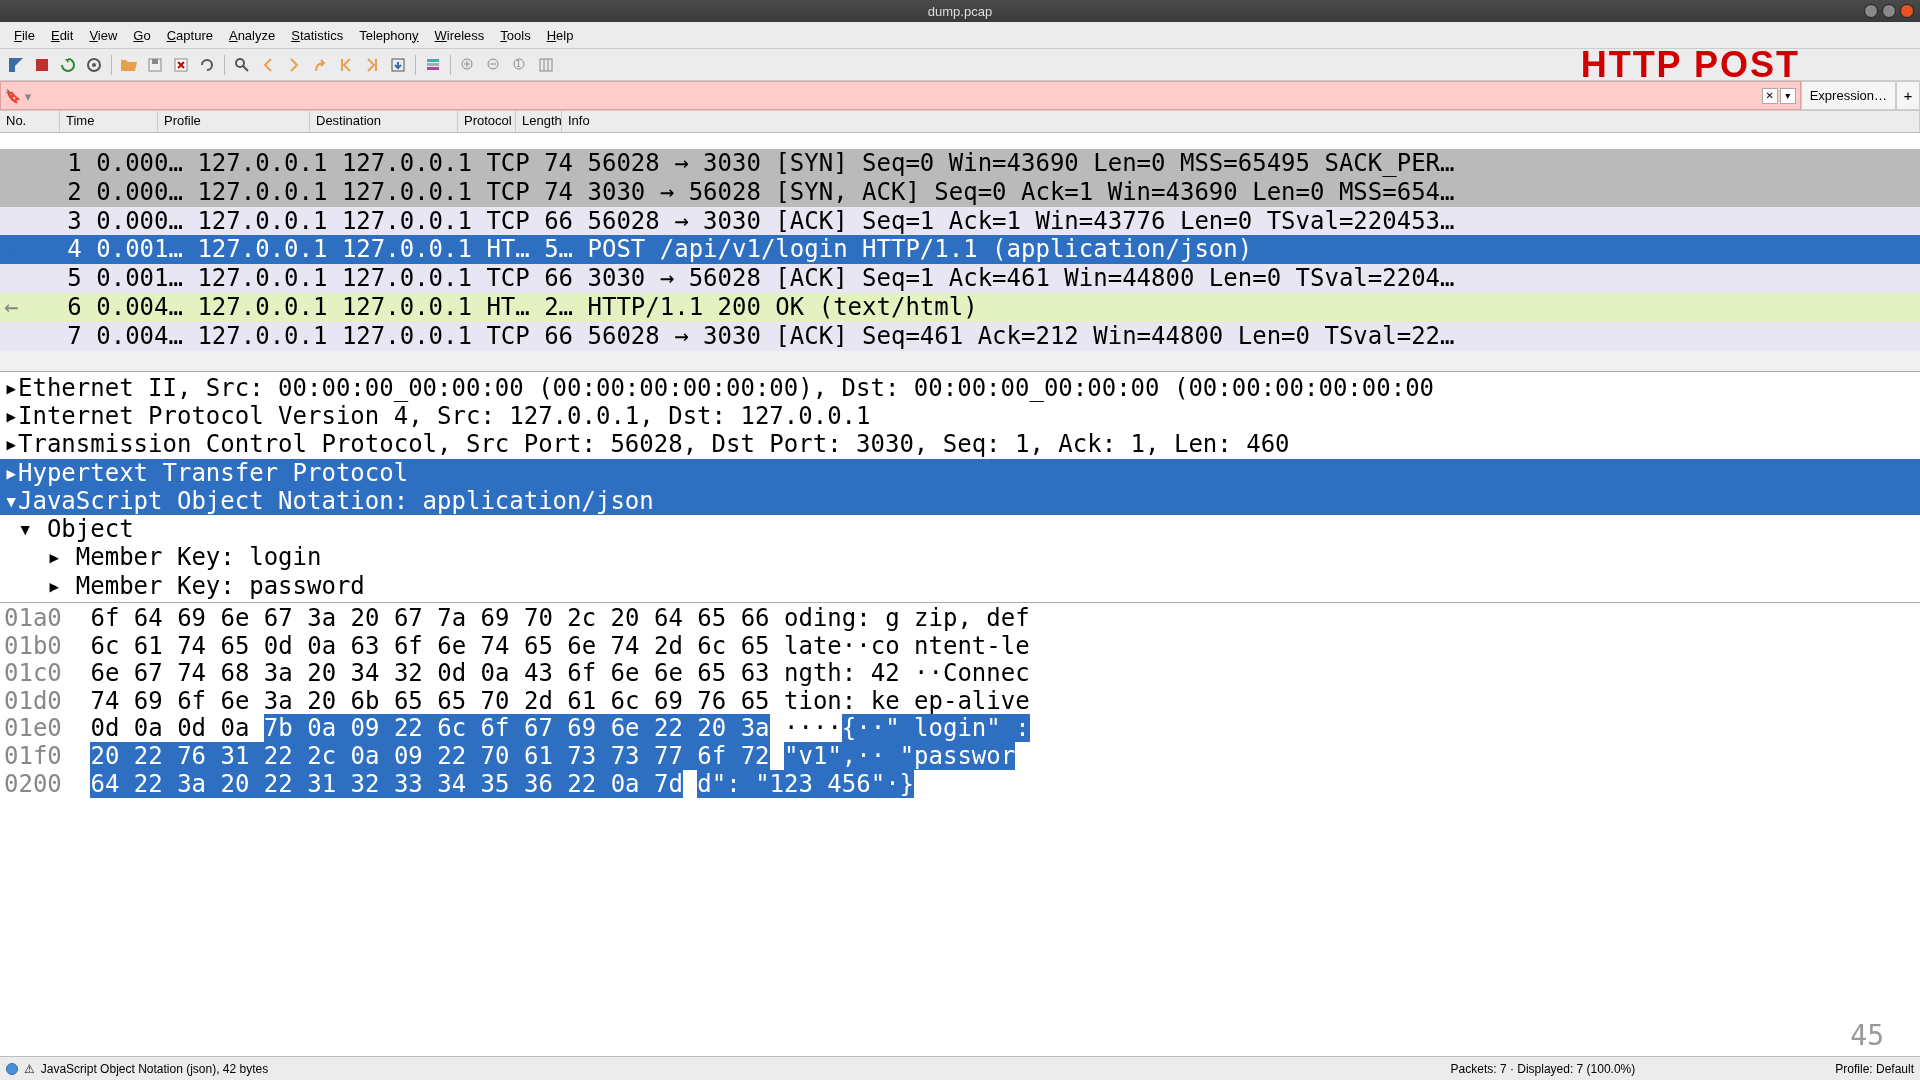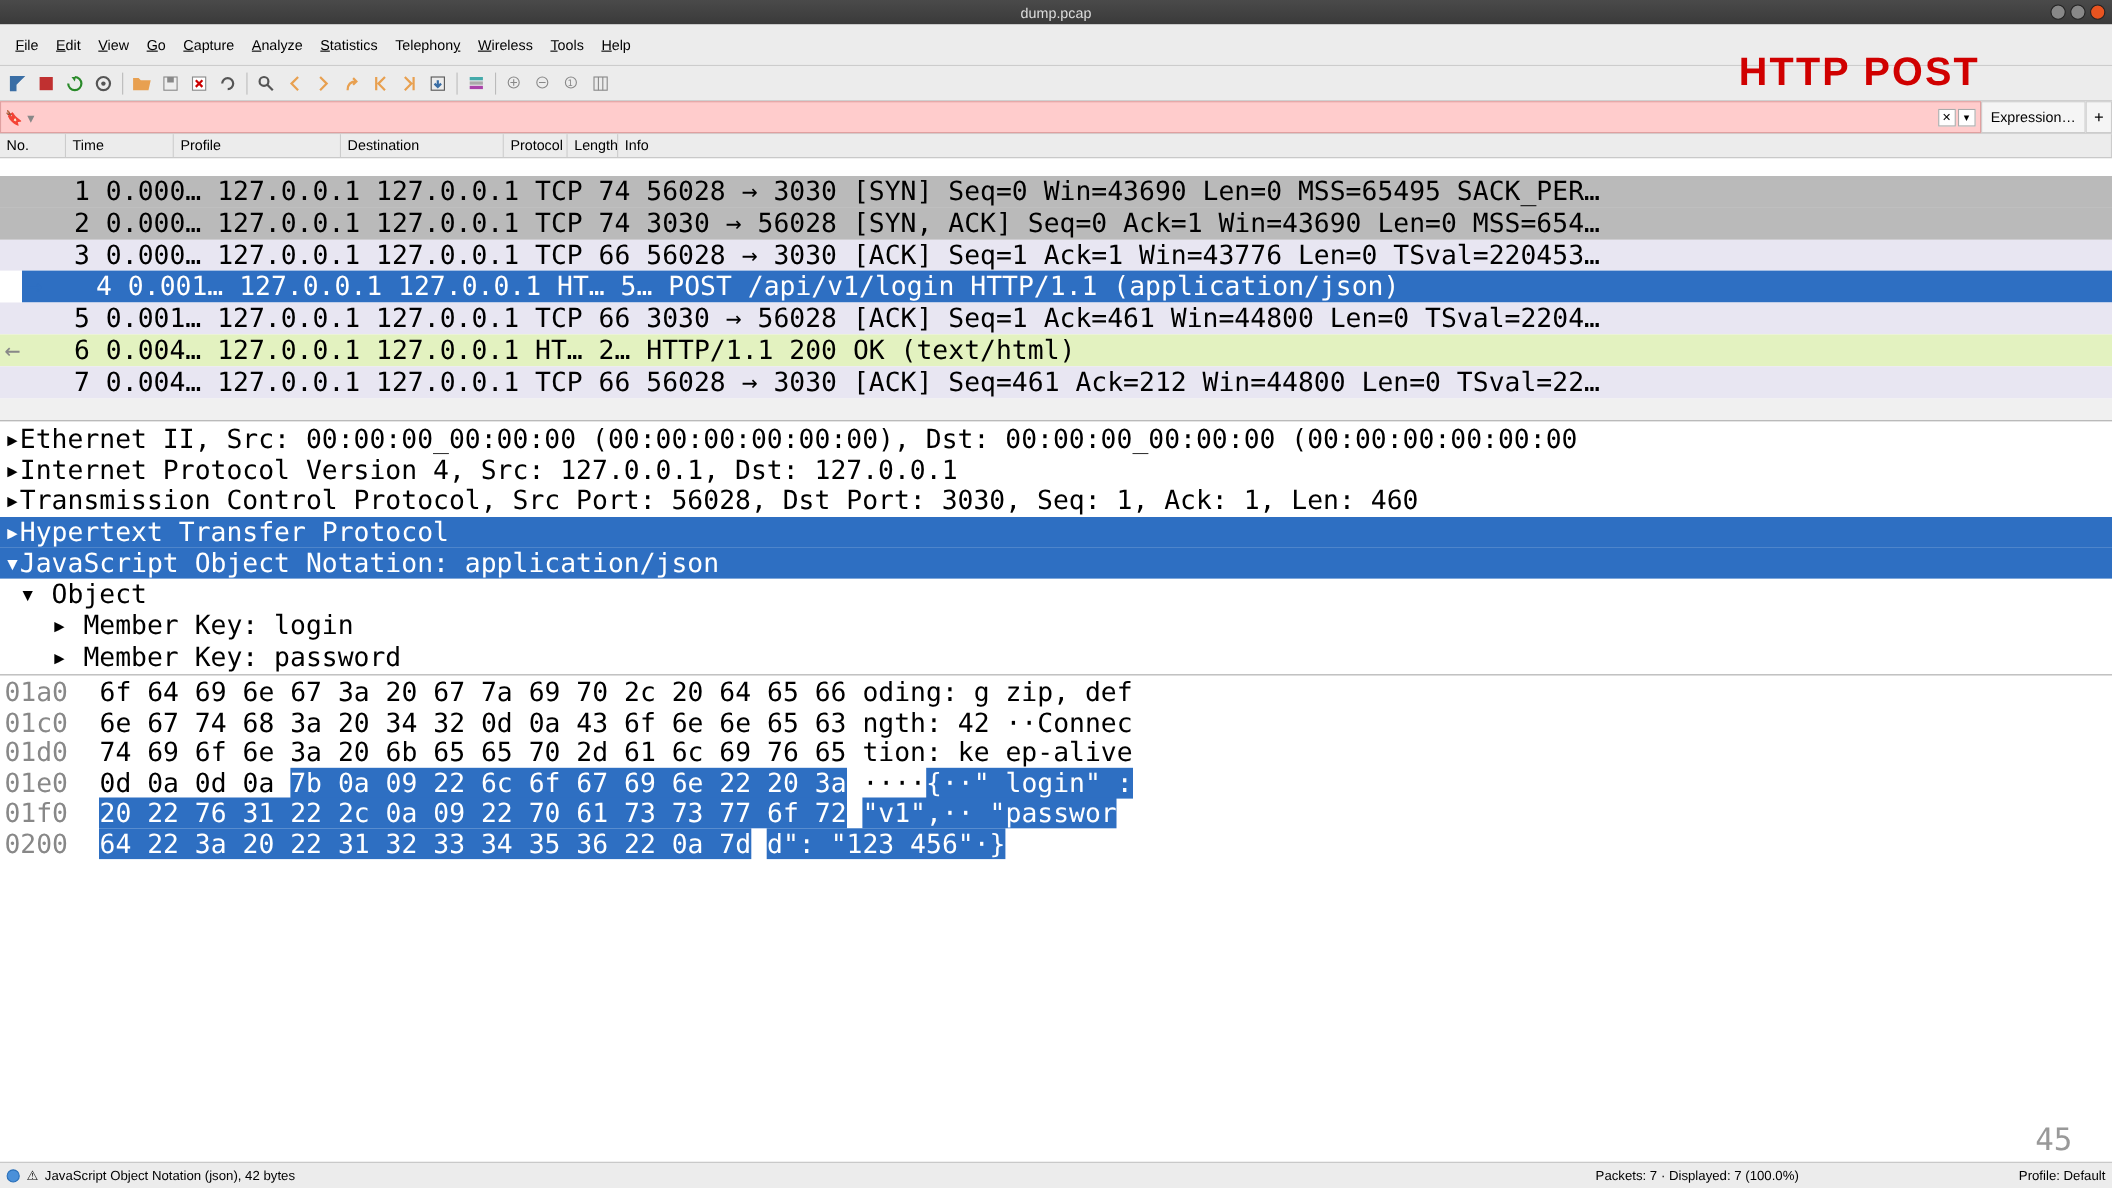--- a/index.html
+++ b/index.html
@@ -4,21 +4,21 @@
 <style>
 * { box-sizing: border-box; margin: 0; padding: 0; }
 body { font-family: "DejaVu Sans Mono", "Courier New", monospace; font-size: 14px; background: #f0f0f0; width: 1920px; height: 1080px; overflow: hidden; display: flex; flex-direction: column; }
 .titlebar { background: linear-gradient(#4a4a4a, #3a3a3a); color: #ddd; height: 22px; display: flex; align-items: center; justify-content: center; position: relative; font-family: sans-serif; font-size: 13px; }
 .window-controls { position: absolute; right: 6px; display: flex; gap: 4px; }
 .wc { width: 14px; height: 14px; border-radius: 50%; border: 1px solid #222; }
 .wc.min { background: #888; }
 .wc.max { background: #888; }
 .wc.close { background: #e95420; }
 
-.menubar { background: #ececec; height: 38px; display: flex; align-items: center; padding: 0 6px; font-family: sans-serif; font-size: 13px; border-bottom: 1px solid #ccc; }
+.menubar { background: #ececec; height: 27px; display: flex; align-items: center; padding: 0 6px; font-family: sans-serif; font-size: 13px; border-bottom: 1px solid #ccc; }
 .menubar span { padding: 0 8px; cursor: default; }
 .menubar span u { text-decoration: underline; }
 
 .toolbar { background: #ececec; height: 32px; display: flex; align-items: center; padding: 0 4px; gap: 2px; border-bottom: 1px solid #ccc; }
 .tb-btn { width: 24px; height: 24px; display: flex; align-items: center; justify-content: center; border: 1px solid transparent; border-radius: 2px; cursor: pointer; }
 .tb-sep { width: 1px; height: 20px; background: #bbb; margin: 0 3px; }
 
 .filterbar { display: flex; height: 30px; align-items: stretch; border-bottom: 1px solid #ccc; }
 .filter-input { flex: 1; background: #ffcccc; border: 1px solid #e0a0a0; padding: 0 24px 0 6px; font-family: sans-serif; font-size: 13px; position: relative; }
 .filter-input .bookmark { position: absolute; left: 4px; top: 50%; transform: translateY(-50%); color: #888; }
@@ -29,21 +29,21 @@
 
 .annotation { position: absolute; top: 44px; right: 120px; font-size: 36px; font-weight: bold; color: #d00000; font-family: sans-serif; letter-spacing: 2px; pointer-events: none; }
 
 .packet-header { background: #ececec; height: 22px; display: flex; border-bottom: 1px solid #bbb; font-family: sans-serif; font-size: 13px; }
 .packet-header div { padding: 2px 6px; border-right: 1px solid #ccc; overflow: hidden; }
 
 .packet-list { background: #fff; font-size: 24px; line-height: 1.2; }
 .packet-row { display: flex; white-space: nowrap; overflow: hidden; padding-left: 24px; }
 .packet-row.gray { background: #bababa; }
 .packet-row.lavender { background: #e8e6f2; }
-.packet-row.selected { background: #2e6fc2; color: #fff; margin-left: 20px; }
+.packet-row.selected { background: #2e6fc2; color: #fff; }
 .packet-row.green { background: #e3f2c0; }
 .arrow-in { position: absolute; left: 4px; color: #2e6fc2; }
 .arrow-out { position: absolute; left: 4px; color: #888; }
 
 .details-pane { background: #fff; border-top: 1px solid #aaa; font-size: 24px; line-height: 1.18; padding: 2px 0; margin-top: 20px; overflow: hidden; }
 .detail-row { white-space: nowrap; overflow: hidden; padding-left: 4px; position: relative; }
 .detail-row.sel { background: #2e6fc2; color: #fff; }
 .tri { display: inline-block; width: 14px; }
 
 .hex-pane { background: #fff; border-top: 1px solid #aaa; font-size: 24px; line-height: 1.15; flex: 1; padding: 2px 0; overflow: hidden; position: relative; }
@@ -241,20 +241,21 @@
   <div class="detail-row"><span class="tri">▸</span><span>Transmission Control Protocol, Src Port: 56028, Dst Port: 3030, Seq: 1, Ack: 1, Len: 460</span></div>
   <div class="detail-row sel"><span class="tri">▸</span><span>Hypertext Transfer Protocol</span></div>
   <div class="detail-row sel"><span class="tri">▾</span><span>JavaScript Object Notation: application/json</span></div>
   <div class="detail-row"><span class="tri"> </span>▾ <span>Object</span></div>
   <div class="detail-row"><span class="tri"> </span>&nbsp;&nbsp;▸ <span>Member Key: login</span></div>
   <div class="detail-row"><span class="tri"> </span>&nbsp;&nbsp;▸ <span>Member Key: password</span></div>
 </div>
 
 <div class="hex-pane" id="hex-pane">
   <div class="hex-row"><span class="hex-offset">01a0</span>  6f 64 69 6e 67 3a 20 67  7a 69 70 2c 20 64 65 66   oding: g zip, def</div>
+    <div class="hex-row"><span class="hex-offset">01b0</span>  6c 61 74 65 0d 0a 63 6f  6e 74 65 6e 74 2d 6c 65   late··co ntent-le</div>
     <div class="hex-row"><span class="hex-offset">01c0</span>  6e 67 74 68 3a 20 34 32  0d 0a 43 6f 6e 6e 65 63   ngth: 42 ··Connec</div>
     <div class="hex-row"><span class="hex-offset">01d0</span>  74 69 6f 6e 3a 20 6b 65  65 70 2d 61 6c 69 76 65   tion: ke ep-alive</div>
     <div class="hex-row"><span class="hex-offset">01e0</span>  0d 0a 0d 0a <span class="hex-sel">7b 0a 09 22  6c 6f 67 69 6e 22 20 3a</span>   ····<span class="hex-sel">{··" login" :</span></div>
     <div class="hex-row"><span class="hex-offset">01f0</span>  <span class="hex-sel">20 22 76 31 22 2c 0a 09  22 70 61 73 73 77 6f 72</span>   <span class="hex-sel"> "v1",·· "passwor</span></div>
     <div class="hex-row"><span class="hex-offset">0200</span>  <span class="hex-sel">64 22 3a 20 22 31 32 33  34 35 36 22 0a 7d</span>   <span class="hex-sel">d": "123 456"·}</span></div>
     <div class="pagenum">45</div>
 </div>
 
 <div class="statusbar">
   <div class="status-left">

